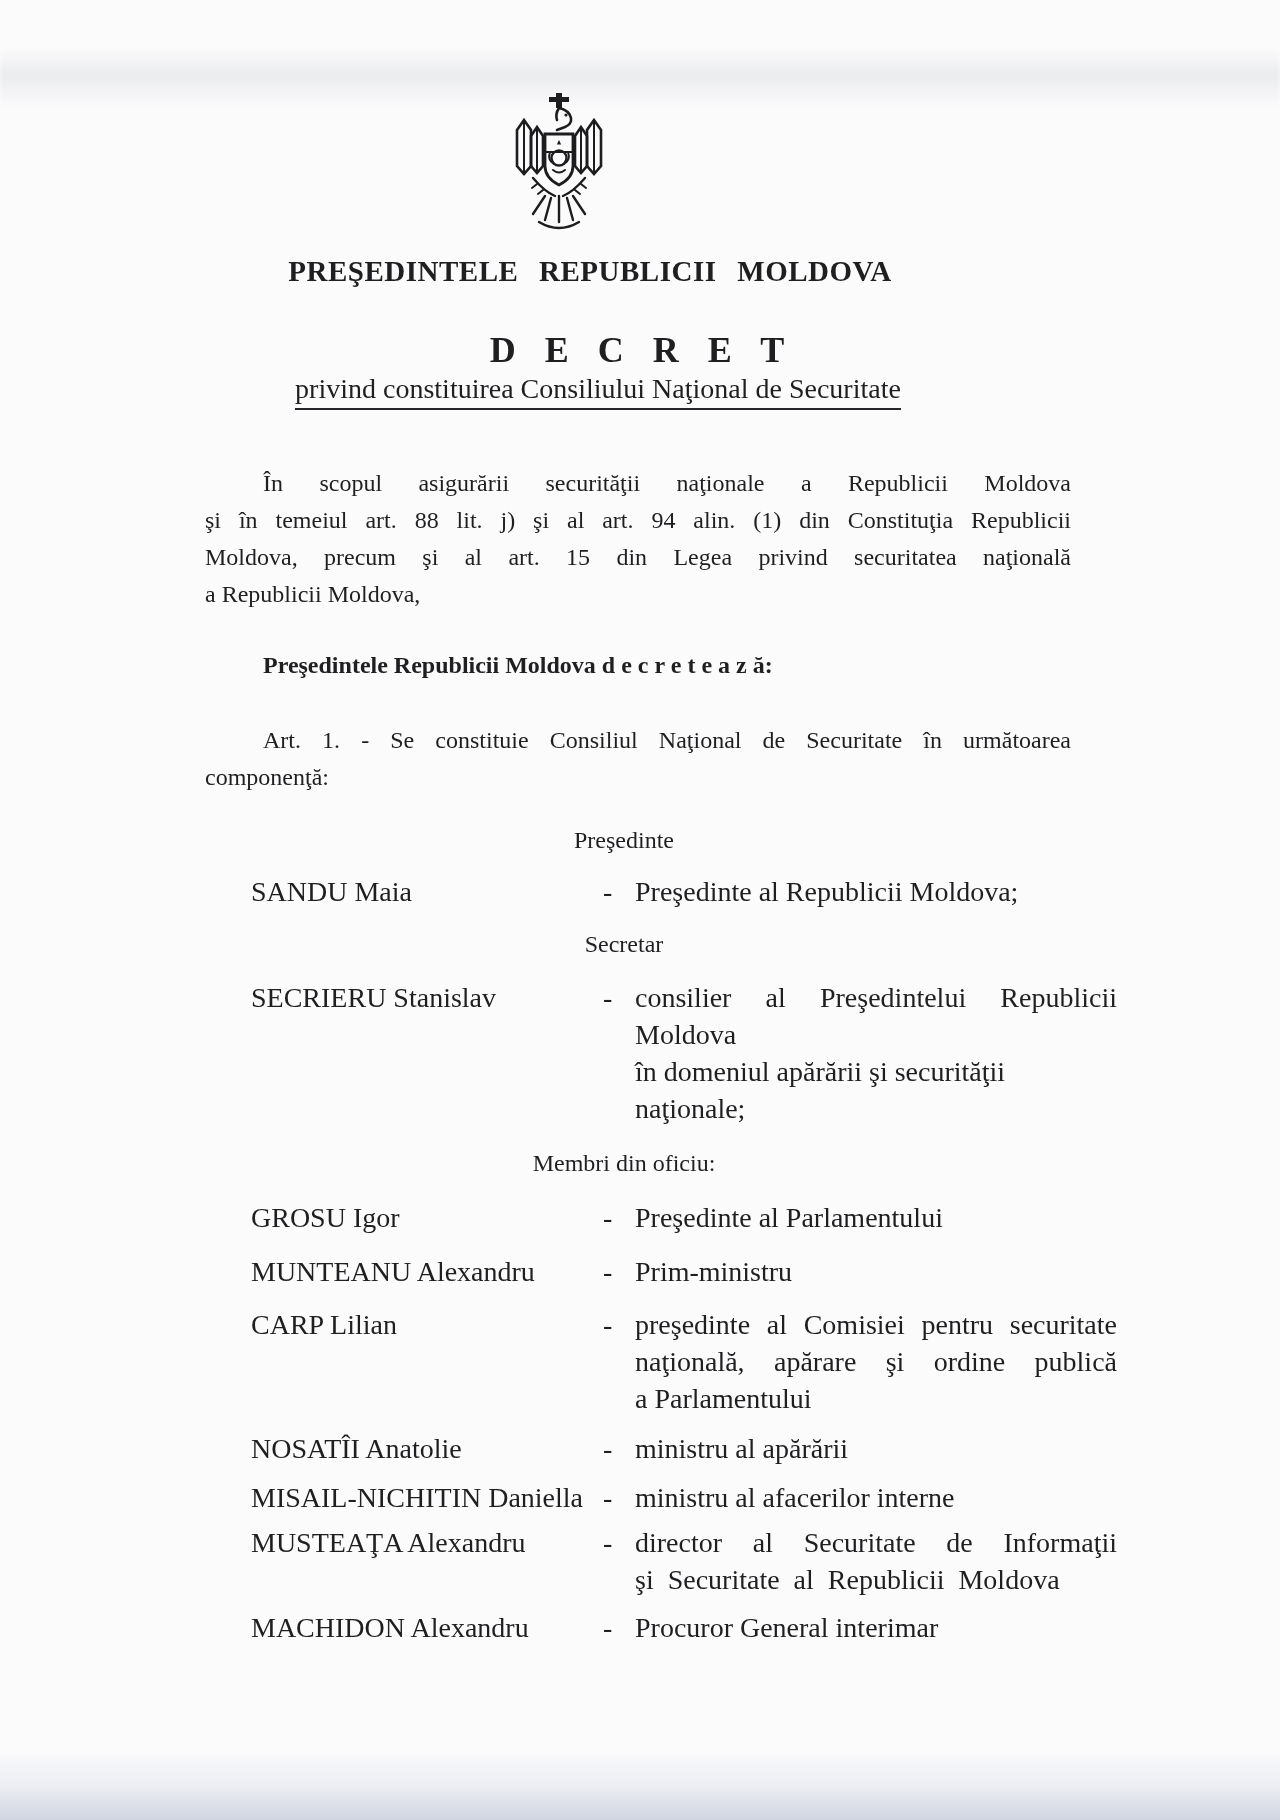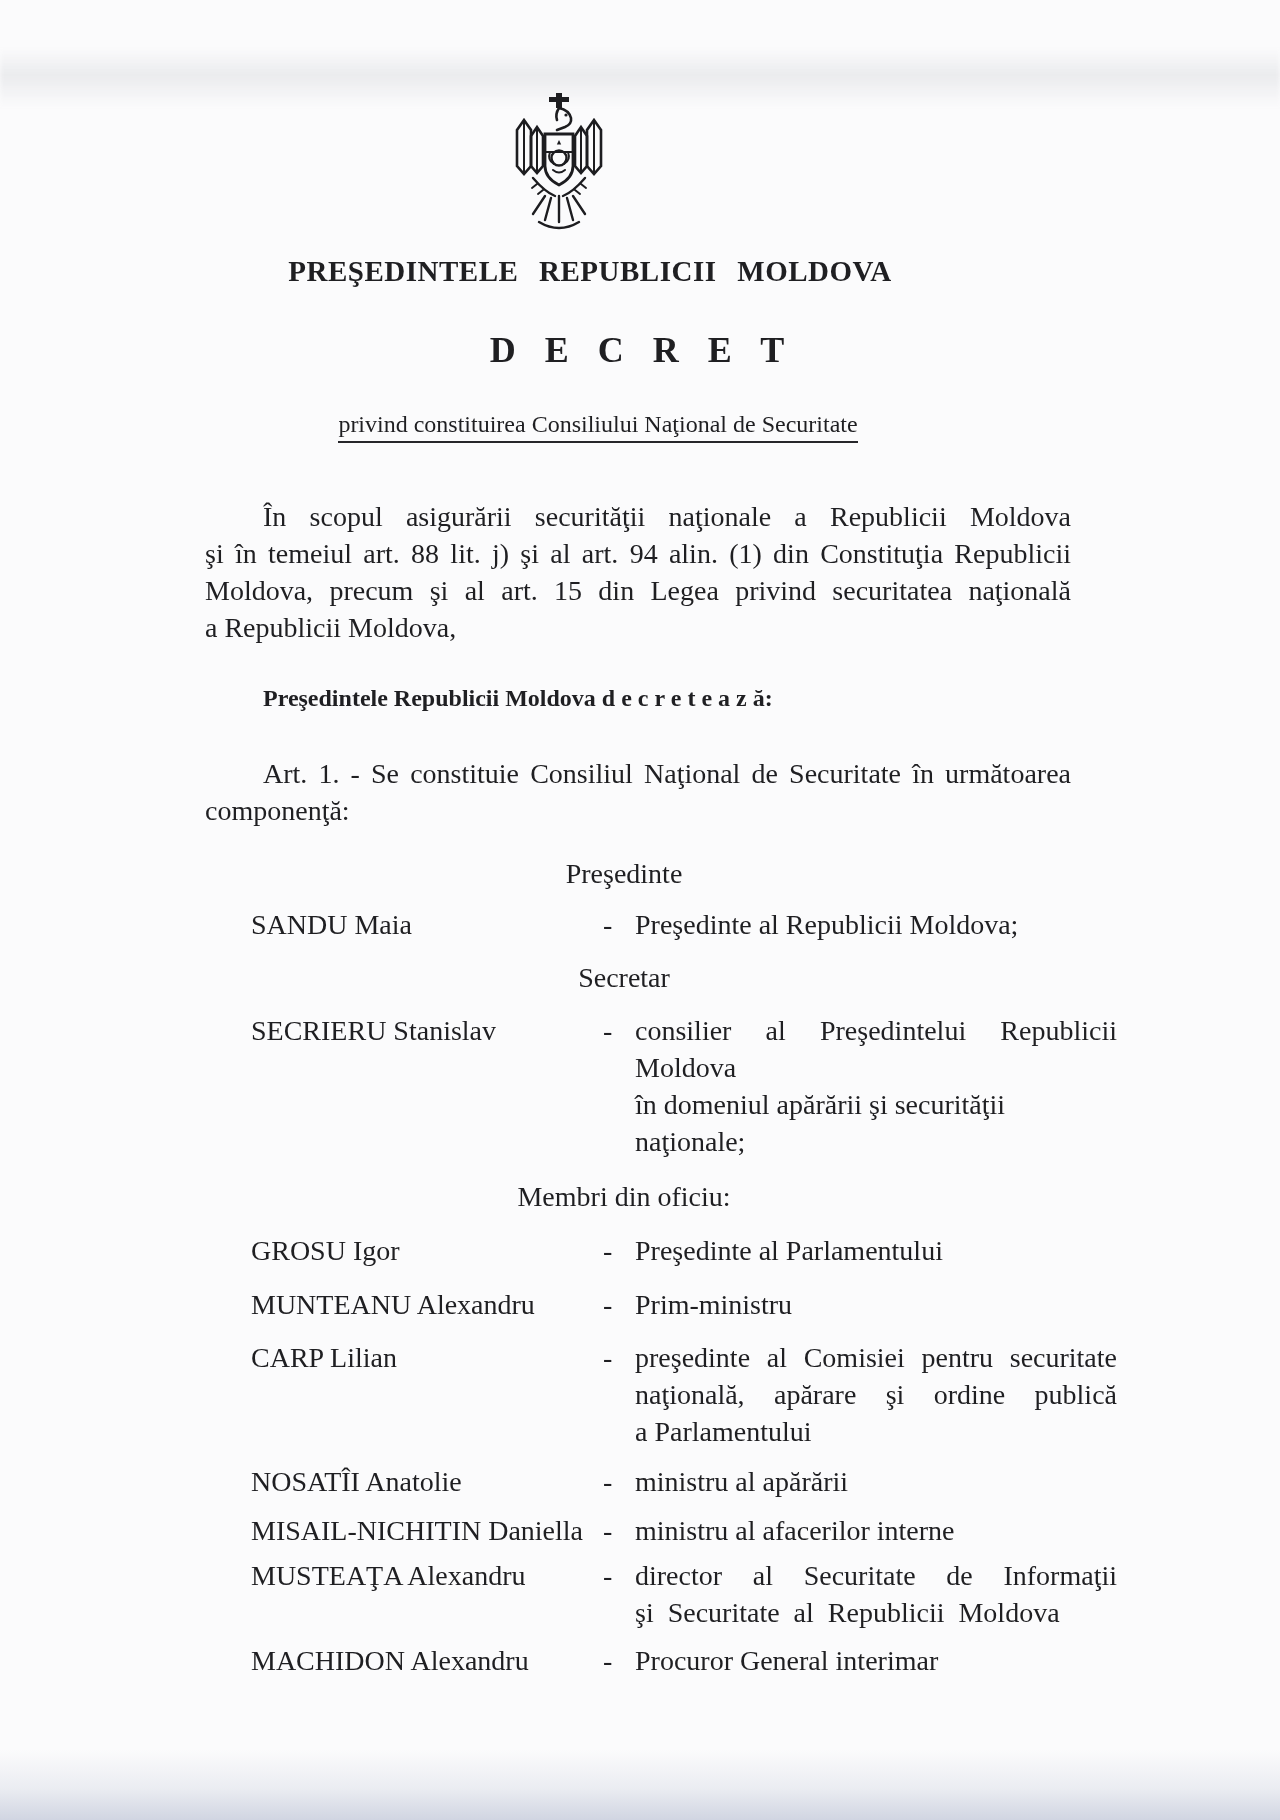--- a/index.html
+++ b/index.html
@@ -36,35 +36,35 @@
   .h-line{position:relative;text-align:center;line-height:1.2;}
   .h-inst{
     margin-top:16px;left:-48px;
     font-weight:bold;font-size:29px;word-spacing:13px;letter-spacing:0.5px;
   }
   .h-decret{
     margin-top:40px;left:4px;
     font-weight:bold;font-size:36px;letter-spacing:10px;
   }
   .h-subj{
-    margin-top:38px;left:-40px;
-    font-size:24px;
+    left:-40px;
+    font-size:28px;
   }
   .h-subj .underlined{
     display:inline-block;border-bottom:2px solid #26262a;padding-bottom:2px;
   }
-  .para{font-size:28px;line-height:37px;}
+  .para{font-size:24px;line-height:37px;}
   .para .ln{display:block;text-align:left;}
   .para .ln.just{text-align:justify;text-align-last:justify;}
   .para .ln.indent{padding-left:58px;}
   .preamble{margin-top:55px;}
   .enacting{margin-top:34px;padding-left:58px;font-size:24px;line-height:37px;font-weight:bold;}
   .article{margin-top:38px;}
   .sec-label{
-    margin-top:26px;font-size:28px;line-height:37px;
+    margin-top:26px;font-size:24px;line-height:37px;
     text-align:center;position:relative;left:-14px;
   }
   .sec-label.members{margin-top:18px;}
   .sec-label.secretary{margin-top:16px;}
   .entry-row{
     display:flex;align-items:flex-start;
     font-size:28px;line-height:37px;margin-left:46px;
   }
   .entry-row.bottom-align{align-items:flex-end;}
   .mt14{margin-top:14px}.mt16{margin-top:16px}.mt17{margin-top:17px}

